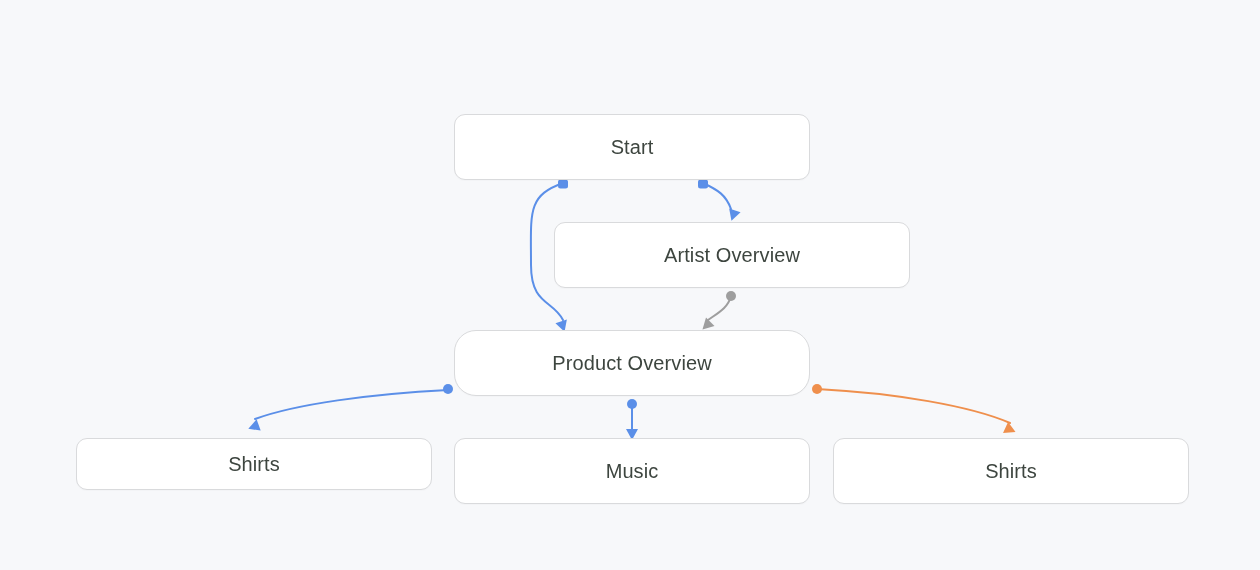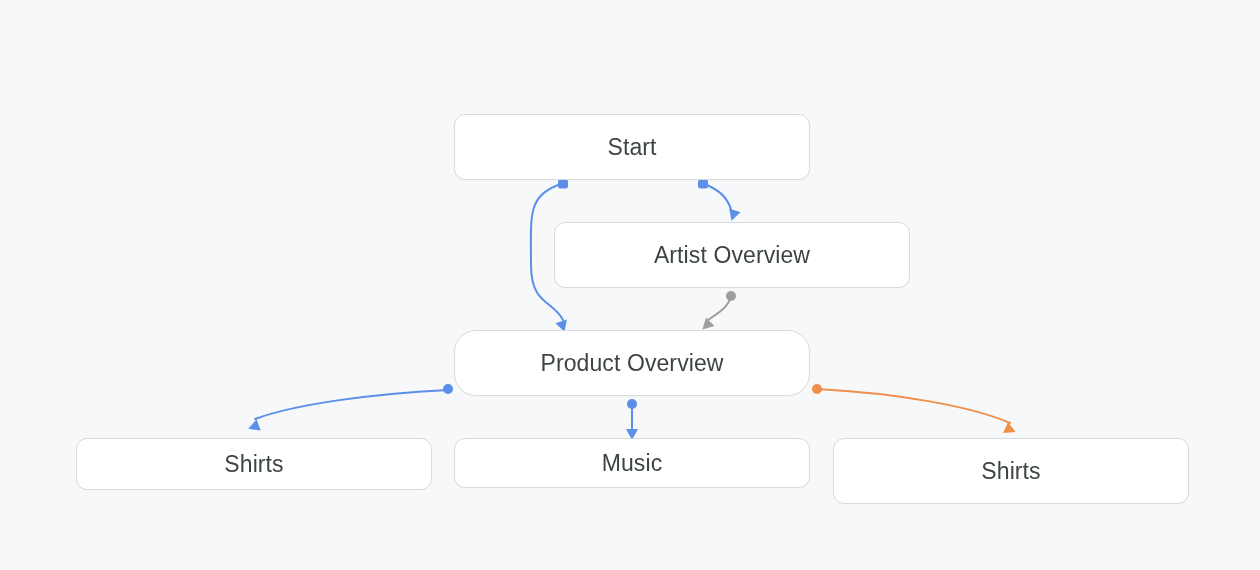--- a/index.html
+++ b/index.html
@@ -33,21 +33,21 @@
     background: #ffffff;
     border: 1px solid #d9dadc;
     border-radius: 11px;
     display: flex;
     align-items: center;
     justify-content: center;
     box-shadow: 0 1px 1px rgba(0,0,0,0.02);
   }
   .node-label {
     font-family: "Liberation Sans", sans-serif;
-    font-size: 23px;
+    font-size: 20px;
     font-weight: 500;
     letter-spacing: 0.1px;
     color: #3d453f;
     line-height: 1;
     white-space: nowrap;
     user-select: none;
   }
 </style>
 </head>
 <body>
@@ -81,21 +81,21 @@
       </div>
       <div class="node" style="left: 554px; top: 222px; width: 356px; height: 66px;">
         <span class="node-label">Artist Overview</span>
       </div>
       <div class="node" style="left: 454px; top: 330px; width: 356px; height: 66px; border-radius: 22px;">
         <span class="node-label">Product Overview</span>
       </div>
       <div class="node" style="left: 76px; top: 438px; width: 356px; height: 52px;">
         <span class="node-label">Shirts</span>
       </div>
-      <div class="node" style="left: 454px; top: 438px; width: 356px; height: 50px;">
+      <div class="node" style="left: 454px; top: 438px; width: 356px; height: 66px;">
         <span class="node-label">Music</span>
       </div>
       <div class="node" style="left: 833px; top: 438px; width: 356px; height: 66px;">
         <span class="node-label">Shirts</span>
       </div>
     </div>
 
 </div>
 
 </body></html>

